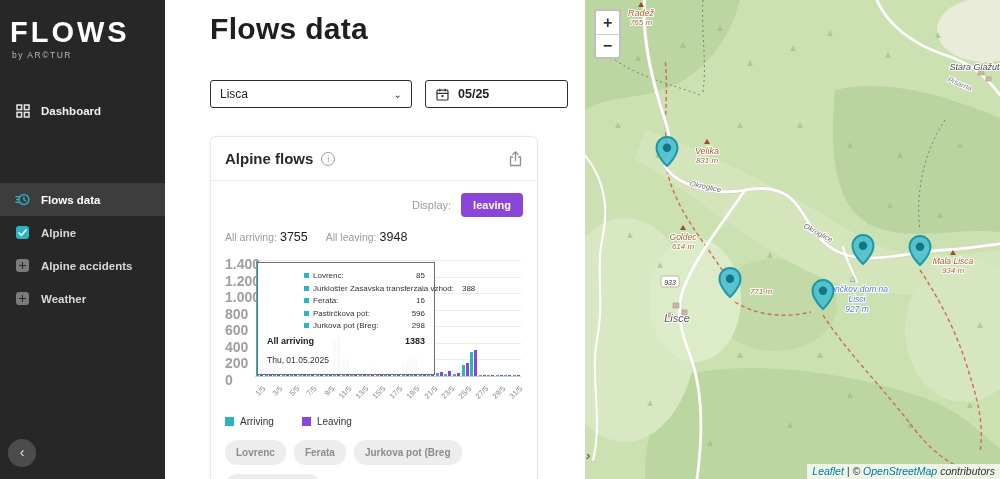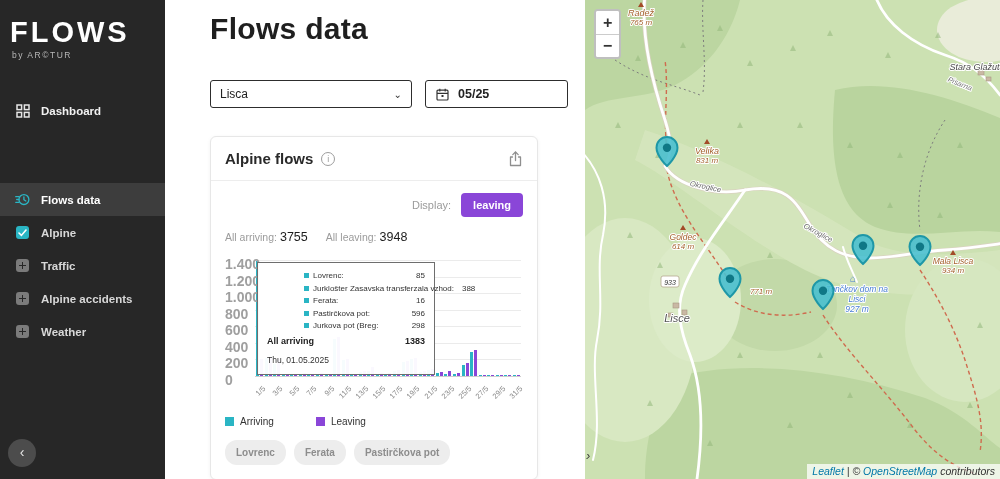--- a/index.html
+++ b/index.html
@@ -58,21 +58,21 @@
   .xticks { position:absolute; left:30px; right:2px; top:124px; height:30px; }
   .xtick { position:absolute; font-size:7.5px; color:#8a8a8a; white-space:nowrap; transform:translateX(-100%) rotate(-45deg); transform-origin:100% 0; top:6px; }
   .chart-tooltip { position:absolute; left:32px; top:8px; width:178px; background:rgba(255,255,255,.96); border:1px solid #6e6e6e; padding:8px 9px 9px; z-index:4; }
   .tt-row { display:flex; align-items:center; margin-bottom:3.5px; font-size:8px; color:#333;padding-left:37px; }
   .tt-bullet { width:5px; height:5px; background:#2ab5c4; margin-right:4px; flex-shrink:0; }
   .tt-label { flex:1; white-space:nowrap; }
   .tt-value { margin-left:8px; text-align:right; }
   .tt-total { display:flex; justify-content:space-between; font-size:9px; font-weight:700; color:#222; margin-top:6px; }
   .tt-date { margin-top:9px; font-size:8.5px; color:#333; }
 
-  .legend { display:flex; gap:42px; margin-top:6px; align-items:center; }
+  .legend { display:flex; gap:28px; margin-top:6px; align-items:center; }
   .legend-item { display:flex; align-items:center; font-size:10px; color:#333; cursor:pointer; }
   .legend-swatch { width:9px; height:9px; margin-right:6px; }
   .sw-arriving { background:#2ab5c4; }
   .sw-leaving { background:#8a46d8; }
   .chips { margin-top:13px; display:flex; flex-wrap:wrap; gap:9px 8px; }
   .chip { background:#ededed; border-radius:12px; padding:7px 11px; font-size:10px; font-weight:700; color:#8d8d8d; cursor:pointer; white-space:nowrap; }
 
   
   .map { position:relative; flex:1; overflow:hidden; background:#fef9c3;font-style:italic; }
   .zoom-ctl { position:absolute; top:9px; left:9px; width:27px; background:#fff; border:2px solid rgba(0,0,0,.25); border-radius:4px; z-index:6; overflow:hidden; }
@@ -117,26 +117,20 @@
     </div>
     <div class="nav-item">
       <span class="ic">
         <span class="checkbox-teal">
             <svg width="9" height="8" viewBox="0 0 9 8">
               <path d="M1 4 l2.4 2.4 L8 1" fill="none" stroke="#fff" stroke-width="1.6" stroke-linecap="round"></path>
             </svg>
           </span>
       </span>
       <span>Alpine</span>
-    </div>
-    <div class="nav-item">
-      <span class="ic">
-          <span class="plusbox"></span>
-        </span>
-      <span>Traffic</span>
     </div>
     <div class="nav-item">
       <span class="ic">
           <span class="plusbox"></span>
         </span>
       <span>Alpine accidents</span>
     </div>
     <div class="nav-item">
       <span class="ic">
           <span class="plusbox"></span>
@@ -402,20 +396,21 @@
           </span>
         <span class="legend-item">
             <span class="legend-swatch sw-leaving"></span>
             <span>Leaving</span>
           </span>
       </div>
 
       <div class="chips">
         <span class="chip">Lovrenc</span>
         <span class="chip">Ferata</span>
+        <span class="chip">Jurkova pot (Breg</span>
         <span class="chip">Pastirčkova pot</span>
 
       </div>
     </div>
   </section>
 </main>
 
 <div class="map">
   <svg class="map-svg" id="map-svg" width="415" height="479" viewBox="0 0 415 479">
     <rect x="0" y="0" width="415" height="479" fill="#cce1b2"></rect>

